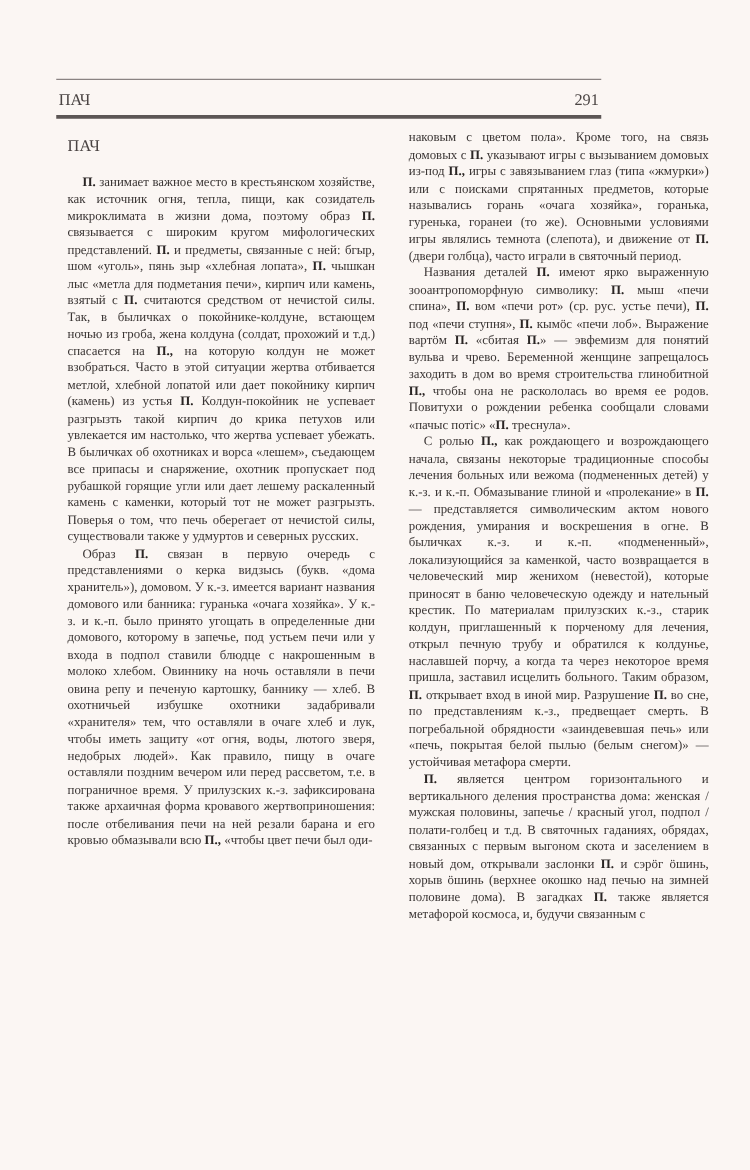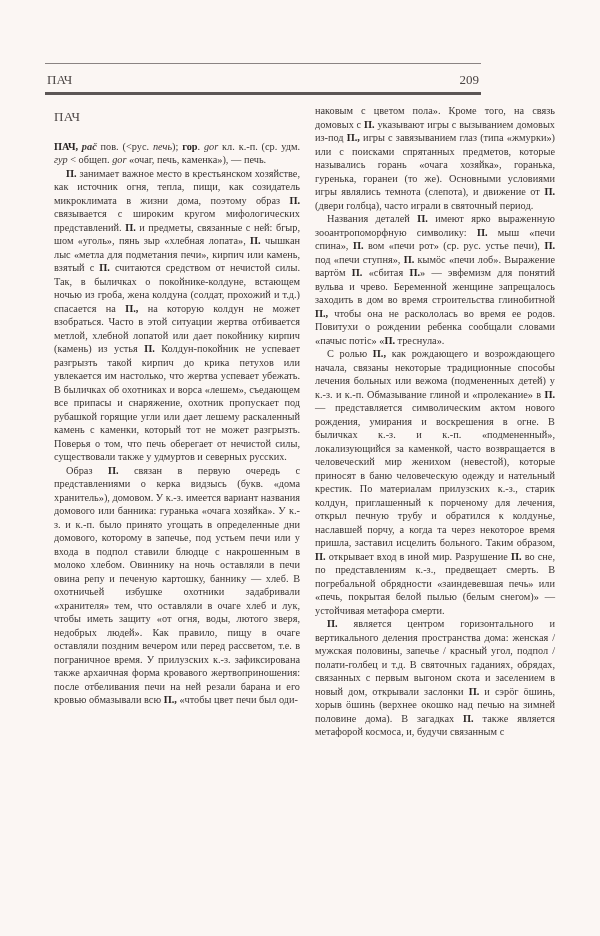--- a/index.html
+++ b/index.html
@@ -24,44 +24,43 @@
     position: absolute; left: 45px; width: 436px; top: 92px;
     height: 3px; background: #5c5655;
   }
   .col {
     position: absolute; top: 110px;
     font-size: 10.3px; line-height: 13.5px;
     text-align: justify;
     hyphens: manual;
   }
   .col-left { left: 54px; width: 246px; }
-  .col-right { left: 315px; width: 240px; top: 104px; }
+  .col-right { left: 327px; width: 240px; top: 104px; }
   .entry-title {
     font-size: 13px; color: #4a4443; margin: 0 0 16px 0; letter-spacing: 0.3px;
   }
   p { margin: 0; text-indent: 12px; }
   p.noind { text-indent: 0; }
   b { font-weight: bold; color: #2a2524; }
   i { font-style: italic; }
   .bi { font-weight: bold; font-style: italic; }
 </style>
 </head>
 <body>
 
 <div class="page">
   <div class="rule-top"></div>
   <div class="running-head">
     <span>ПАЧ</span>
-    <span>209</span>
+    <span>291</span>
   </div>
   <div class="rule-bottom"></div>
 
   <div class="col col-left">
     <div class="entry-title">ПАЧ</div>
-    <p class="noind" id="etym"><b>ПАЧ, </b><span class="bi">pač</span> пов. (&lt;рус. <i>печь</i>); <b>гор</b>. <i>gor</i> кл. к.-п. (ср. удм. <i>гур</i> &lt; общеп. <i>gor</i> «очаг, печь, каменка»), — печь.</p>
     <p><b>П.</b> занимает важное место в крестьянском хозяйстве, как источник огня, тепла, пищи, как созидатель микроклимата в жизни дома, поэтому образ <b>П.</b> связывается с широким кругом мифологических представлений. <b>П.</b> и предметы, связанные с ней: бгыр, шом «уголь», пянь зыр «хлебная лопата», <b>П.</b> чышкан лыс «метла для подметания печи», кирпич или камень, взятый с <b>П.</b> считаются средством от нечистой силы. Так, в быличках о покойнике-колдуне, встающем ночью из гроба, жена колдуна (солдат, прохожий и т.д.) спасается на <b>П.,</b> на которую колдун не может взобраться. Часто в этой ситуации жертва отбивается метлой, хлебной лопатой или дает покойнику кирпич (камень) из устья <b>П.</b> Колдун-покойник не успевает разгрызть такой кирпич до крика петухов или увлекается им настолько, что жертва успевает убежать. В быличках об охотниках и ворса «лешем», съедающем все припасы и снаряжение, охотник пропускает под рубашкой горящие угли или дает лешему раскаленный камень с каменки, который тот не может разгрызть. Поверья о том, что печь оберегает от нечистой силы, существовали также у удмуртов и северных русских.</p>
     <p>Образ <b>П.</b> связан в первую очередь с представлениями о керка видзысь (букв. «дома хранитель»), домовом. У к.-з. имеется вариант названия домового или банника: гуранька «очага хозяйка». У к.-з. и к.-п. было принято угощать в определенные дни домового, которому в запечье, под устьем печи или у входа в подпол ставили блюдце с накрошенным в молоко хлебом. Овиннику на ночь оставляли в печи овина репу и печеную картошку, баннику — хлеб. В охотничьей избушке охотники задабривали «хранителя» тем, что оставляли в очаге хлеб и лук, чтобы иметь защиту «от огня, воды, лютого зверя, недобрых людей». Как правило, пищу в очаге оставляли поздним вечером или перед рассветом, т.е. в пограничное время. У прилузских к.-з. зафиксирована также архаичная форма кровавого жертвоприношения: после отбеливания печи на ней резали барана и его кровью обмазывали всю <b>П.,</b> «чтобы цвет печи был оди-</p>
   </div>
 
   <div class="col col-right">
     <p class="noind">наковым с цветом пола». Кроме того, на связь домовых с <b>П.</b> указывают игры с вызыванием домовых из-под <b>П.,</b> игры с завязыванием глаз (типа «жмурки») или с поисками спрятанных предметов, которые назывались горань «очага хозяйка», горанька, гуренька, горанеи (то же). Основными условиями игры являлись темнота (слепота), и движение от <b>П.</b> (двери голбца), часто играли в святочный период.</p>
     <p>Названия деталей <b>П.</b> имеют ярко выраженную зооантропоморфную символику: <b>П.</b> мыш «печи спина», <b>П.</b> вом «печи рот» (ср. рус. устье печи), <b>П.</b> под «печи ступня», <b>П.</b> кымöс «печи лоб». Выражение вартöм <b>П.</b> «сбитая <b>П.</b>» — эвфемизм для понятий вульва и чрево. Беременной женщине запрещалось заходить в дом во время строительства глинобитной <b>П.,</b> чтобы она не раскололась во время ее родов. Повитухи о рождении ребенка сообщали словами «пачыс потiс» «<b>П.</b> треснула».</p>
     <p>С ролью <b>П.,</b> как рождающего и возрождающего начала, связаны некоторые традиционные способы лечения больных или вежома (подмененных детей) у к.-з. и к.-п. Обмазывание глиной и «пролекание» в <b>П.</b> — представляется символическим актом нового рождения, умирания и воскрешения в огне. В быличках к.-з. и к.-п. «подмененный», локализующийся за каменкой, часто возвращается в человеческий мир женихом (невестой), которые приносят в баню человеческую одежду и нательный крестик. По материалам прилузских к.-з., старик колдун, приглашенный к порченому для лечения, открыл печную трубу и обратился к колдунье, наславшей порчу, а когда та через некоторое время пришла, заставил исцелить больного. Таким образом, <b>П.</b> открывает вход в иной мир. Разрушение <b>П.</b> во сне, по представлениям к.-з., предвещает смерть. В погребальной обрядности «заиндевевшая печь» или «печь, покрытая белой пылью (белым снегом)» — устойчивая метафора смерти.</p>
     <p><b>П.</b> является центром горизонтального и вертикального деления пространства дома: женская / мужская половины, запечье / красный угол, подпол / полати-голбец и т.д. В святочных гаданиях, обрядах, связанных с первым выгоном скота и заселением в новый дом, открывали заслонки <b>П.</b> и сэрöг öшинь, хорыв öшинь (верхнее окошко над печью на зимней половине дома). В загадках <b>П.</b> также является метафорой космоса, и, будучи связанным с</p>
   </div>

